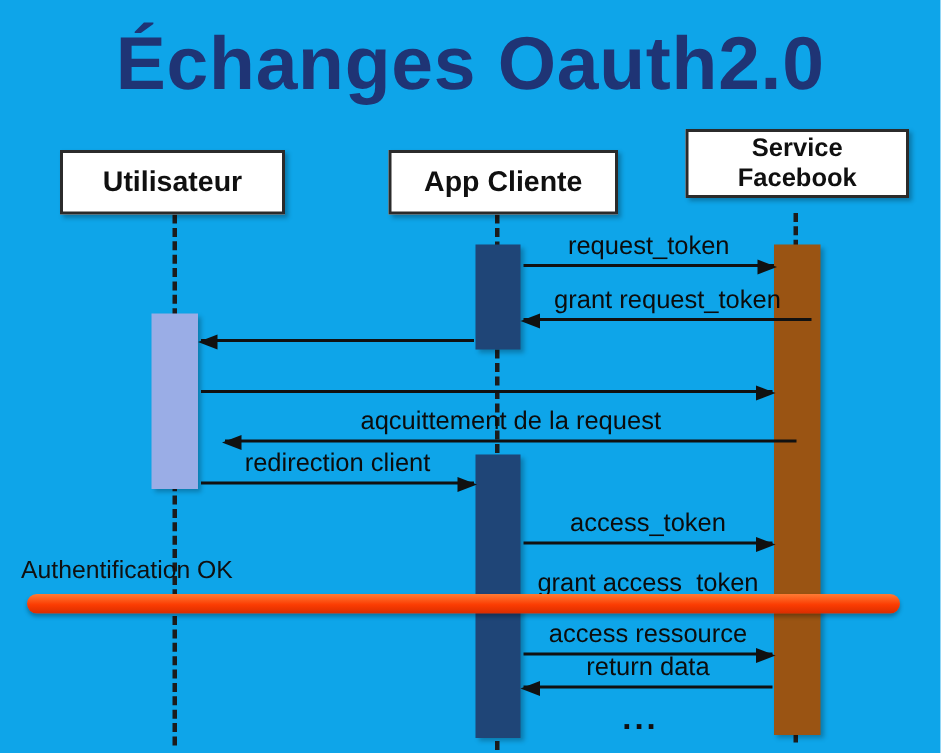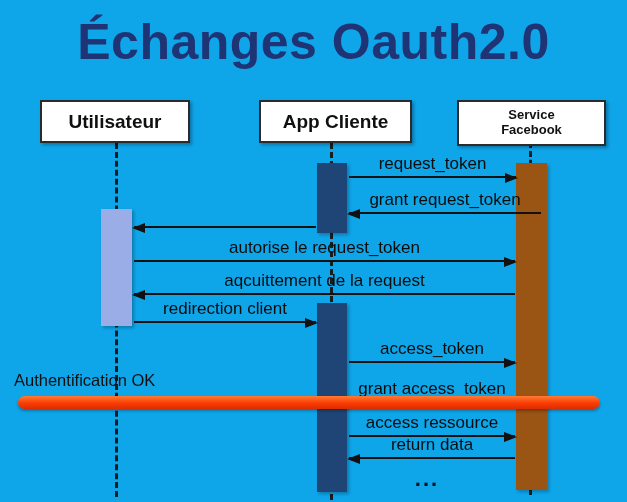--- a/index.html
+++ b/index.html
@@ -23,21 +23,21 @@
     position:absolute; top:100px; height:39px;
     background:#fff; border:2px solid #2b2b2b;
     box-shadow:2px 2px 3px rgba(0,0,0,0.28);
     display:flex; align-items:center; justify-content:center;
     font-weight:bold; font-size:19px; text-align:center;
     z-index:4;
   }
   .actor .albl { white-space:pre-line; line-height:1.15; }
   #actor-utilisateur { left:40px;  width:146px; }
   #actor-app         { left:259px; width:149px; }
-  #actor-facebook    { left:457px; width:145px; top:100px; height:42px; font-size:13px; }
+  #actor-facebook    { left:457px; width:145px; top:86px; height:42px; font-size:17px; }
 
   
   .lifeline {
     position:absolute; width:0;
     border-left:3px dashed #1c1c1c;
     z-index:1;
   }
   #life-user { left:115px; top:143px; height:354px; }
   #life-app  { left:330px; top:143px; height:357px; }
   #life-fb   { left:529px; top:142px; height:353px; }
@@ -62,21 +62,21 @@
     position:absolute; width:0; height:0; bottom:-4.5px;
     border-top:5.5px solid transparent; border-bottom:5.5px solid transparent;
   }
   .msg.right .head { right:-2px; border-left:13px solid #111; }
   .msg.left  .head { left:-2px;  border-right:13px solid #111; }
 
   #m1  { top:152px; left:349px; width:167px; height:26px; }
   #m2  { top:188px; left:349px; width:192px; height:26px; }
   #m3  { top:182px; left:134px; width:182px; height:46px; }
   #m4  { top:236px; left:134px; width:381px; height:26px; }
-  #m5  { top:269px; left:134px; width:381px; height:26px; }
+  #m5  { top:269px; left:150px; width:381px; height:26px; }
   #m6  { top:297px; left:134px; width:182px; height:26px; }
   #m7  { top:337px; left:349px; width:166px; height:26px; }
   #m8  { top:363px; left:349px; width:166px; height:40px; }
   #m9  { top:411px; left:349px; width:166px; height:26px; }
   #m10 { top:437px; left:349px; width:166px; height:22px; }
 
   
   #status-label {
     position:absolute; left:14px; top:371px;
     font-size:16.5px; z-index:6;
@@ -130,21 +130,20 @@
   <div class="msg left" id="m2">
     <div class="lbl">grant request_token</div>
     <div class="line"></div>
     <div class="head"></div>
   </div>
   <div class="msg left" id="m3">
     <div class="line"></div>
     <div class="head"></div>
   </div>
   <div class="msg right" id="m4">
-    <div class="lbl">autorise le request_token</div>
     <div class="line"></div>
     <div class="head"></div>
   </div>
   <div class="msg left" id="m5">
     <div class="lbl">aqcuittement de la request</div>
     <div class="line"></div>
     <div class="head"></div>
   </div>
   <div class="msg right" id="m7">
     <div class="lbl">access_token</div>

